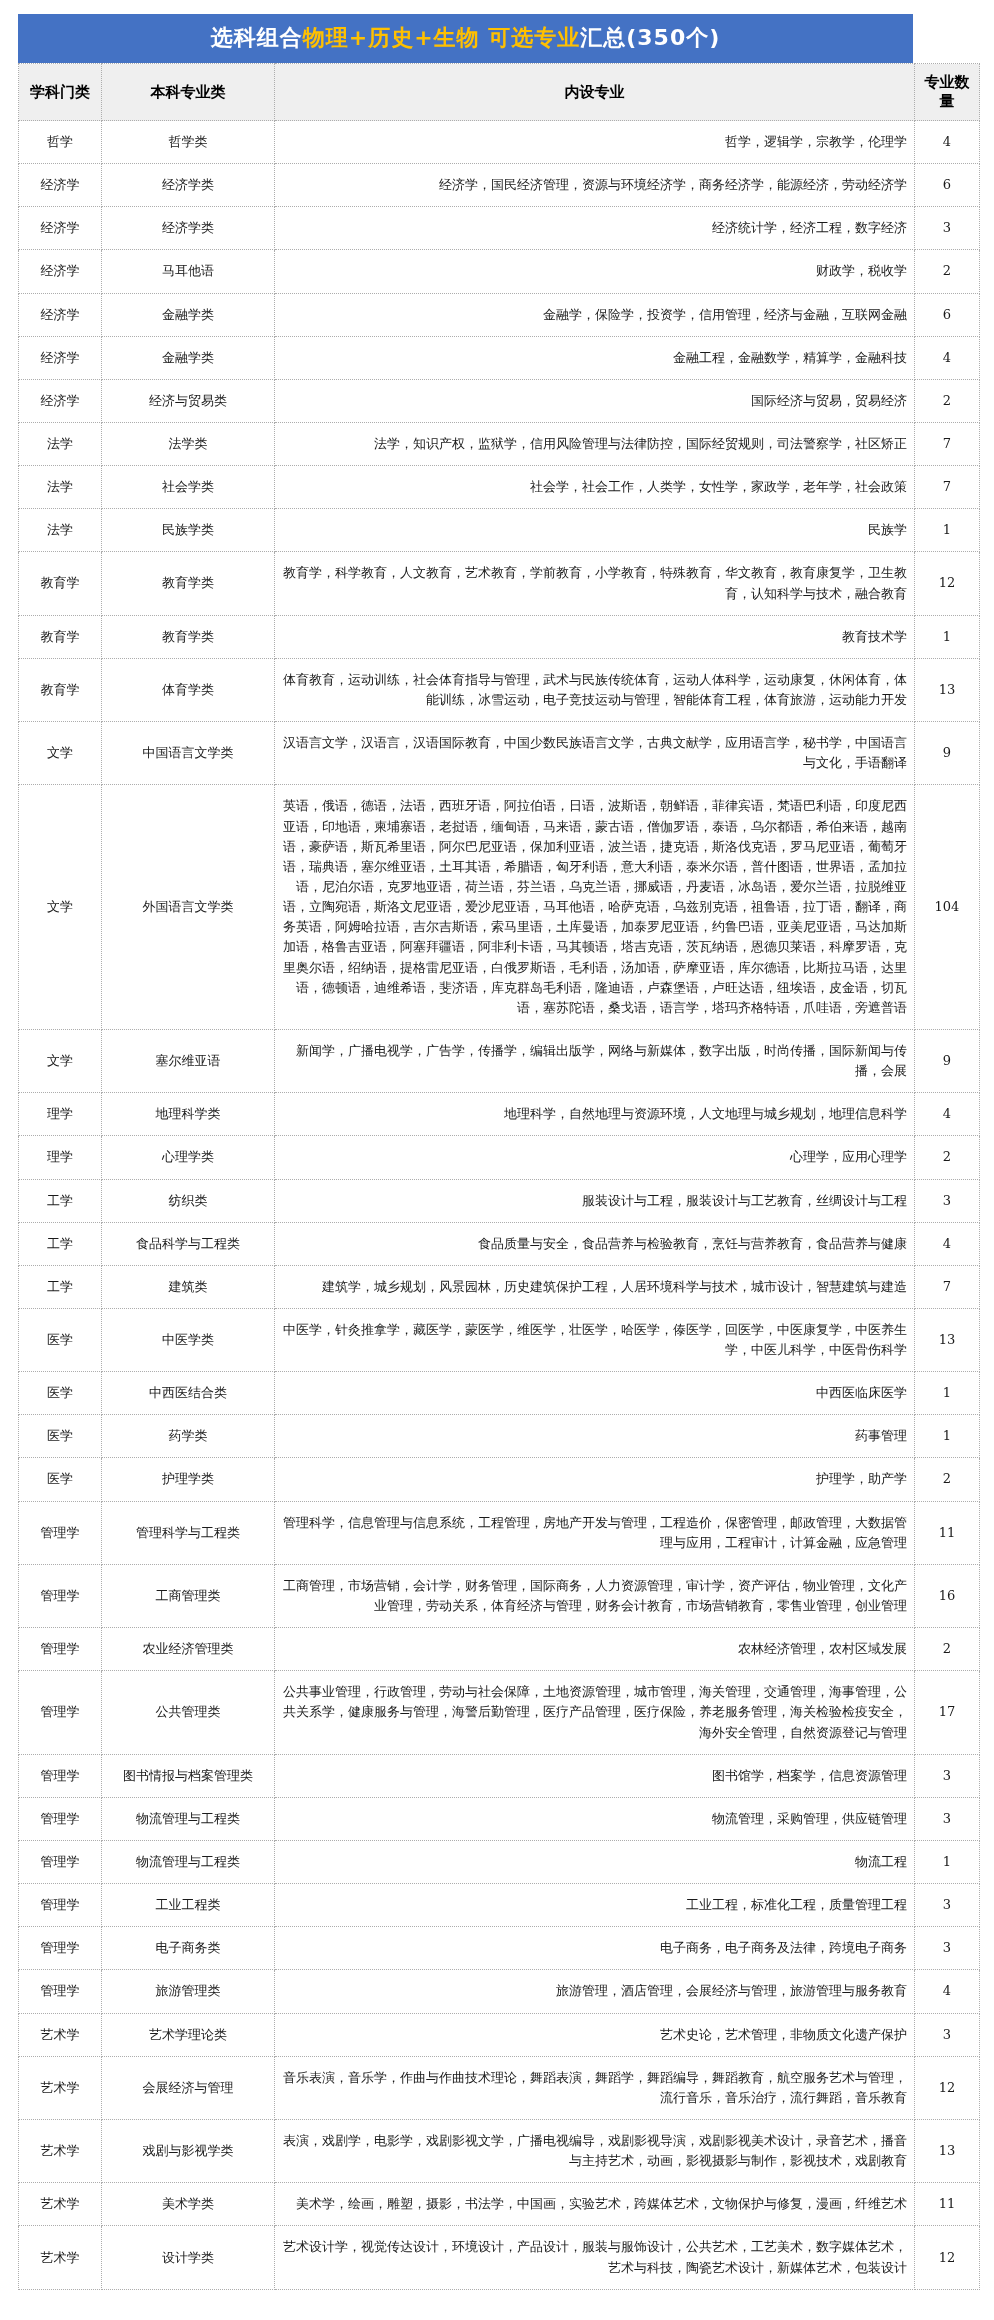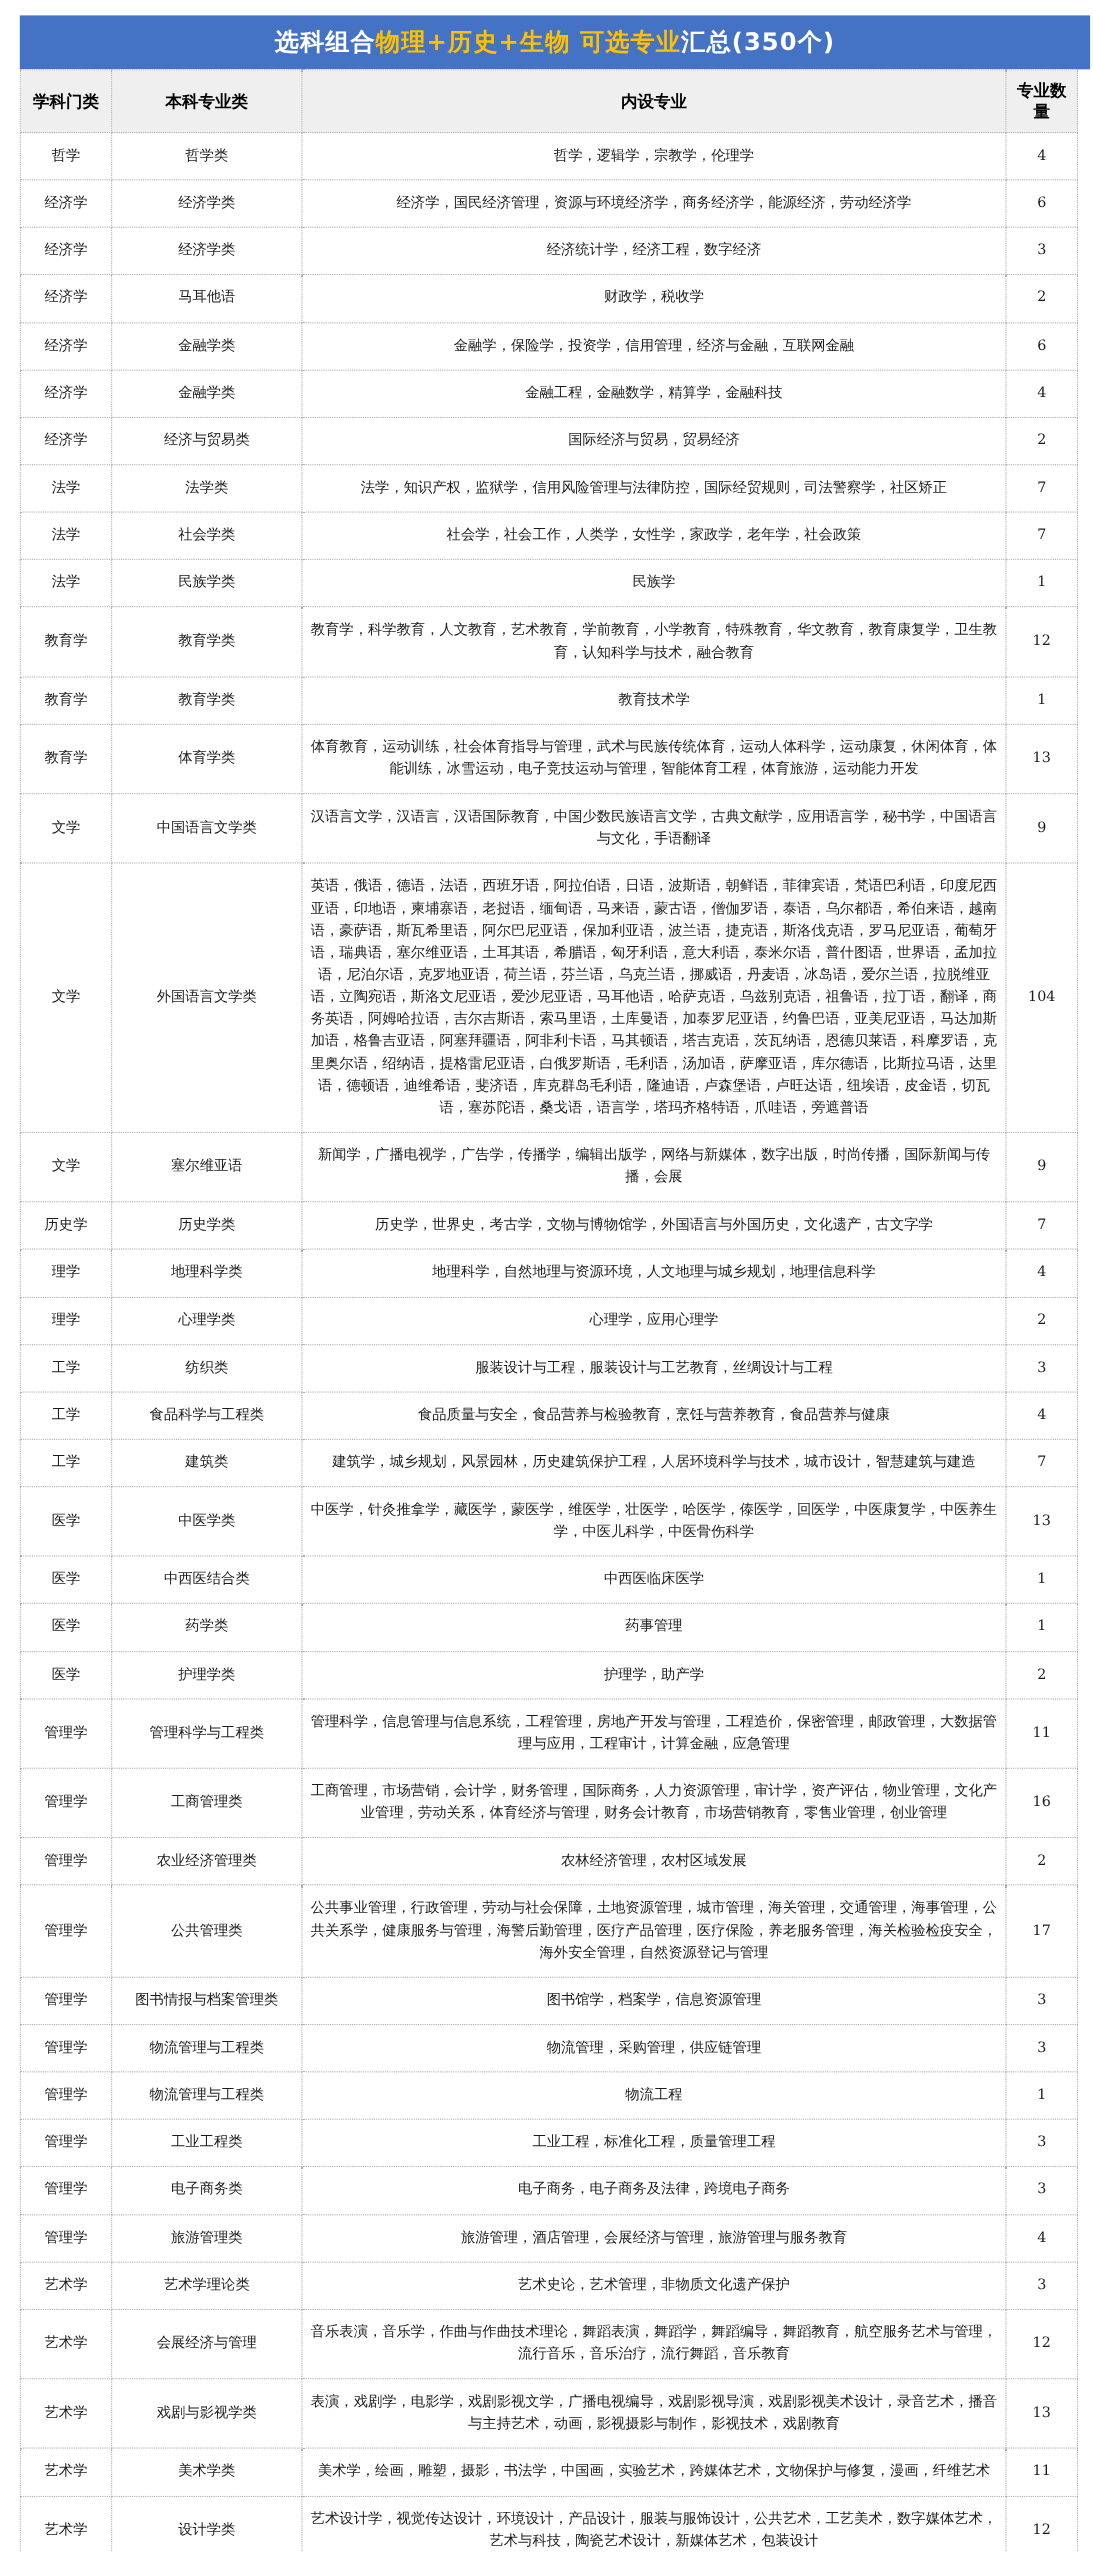--- a/index.html
+++ b/index.html
@@ -9,21 +9,21 @@
     font-family: "DejaVu Sans", "Liberation Sans", sans-serif;
     color: #1a1a1a;
   }
   .page {
     width: 994px;
     padding-top: 14px;
     box-sizing: border-box;
   }
   .title-bar {
     margin-left: 18px;
-    width: 973px;
+    width: 895px;
     box-sizing: border-box;
     background: #4472C4;
     color: #ffffff;
     text-align: center;
     font-weight: bold;
     font-size: 22px;
     letter-spacing: 1px;
     padding: 9px 0 10px 0;
   }
   .title-bar .hl { color: #FFC000; }
@@ -49,21 +49,21 @@
     text-align: center;
   }
   table.majors th.h-left { text-align: center; }
   table.majors td {
     font-family: "DejaVu Serif", "Liberation Serif", serif;
     font-size: 13px;
     line-height: 1.55;
     padding: 11px 7px;
   }
   td.c1, td.c2, td.c4 { text-align: center; }
-  td.c3 { text-align: center; margin-left: 37px; }
+  td.c3 { text-align: right; margin-left: 37px; }
   td.c4 { font-size: 14px; }
 </style>
 </head>
 <body>
 
 <div class="page">
 
   <div class="title-bar" style="background: rgb(68, 114, 196);">
     <span>选科组合</span><span class="hl" style="color: rgb(255, 192, 0);">物理+历史+生物 可选专业</span><span>汇总(350个)</span>
   </div>
@@ -174,26 +174,20 @@
     <td class="c3">英语，俄语，德语，法语，西班牙语，阿拉伯语，日语，波斯语，朝鲜语，菲律宾语，梵语巴利语，印度尼西亚语，印地语，柬埔寨语，老挝语，缅甸语，马来语，蒙古语，僧伽罗语，泰语，乌尔都语，希伯来语，越南语，豪萨语，斯瓦希里语，阿尔巴尼亚语，保加利亚语，波兰语，捷克语，斯洛伐克语，罗马尼亚语，葡萄牙语，瑞典语，塞尔维亚语，土耳其语，希腊语，匈牙利语，意大利语，泰米尔语，普什图语，世界语，孟加拉语，尼泊尔语，克罗地亚语，荷兰语，芬兰语，乌克兰语，挪威语，丹麦语，冰岛语，爱尔兰语，拉脱维亚语，立陶宛语，斯洛文尼亚语，爱沙尼亚语，马耳他语，哈萨克语，乌兹别克语，祖鲁语，拉丁语，翻译，商务英语，阿姆哈拉语，吉尔吉斯语，索马里语，土库曼语，加泰罗尼亚语，约鲁巴语，亚美尼亚语，马达加斯加语，格鲁吉亚语，阿塞拜疆语，阿非利卡语，马其顿语，塔吉克语，茨瓦纳语，恩德贝莱语，科摩罗语，克里奥尔语，绍纳语，提格雷尼亚语，白俄罗斯语，毛利语，汤加语，萨摩亚语，库尔德语，比斯拉马语，达里语，德顿语，迪维希语，斐济语，库克群岛毛利语，隆迪语，卢森堡语，卢旺达语，纽埃语，皮金语，切瓦语，塞苏陀语，桑戈语，语言学，塔玛齐格特语，爪哇语，旁遮普语</td>
     <td class="c4">104</td>
   </tr>
         <tr>
     <td class="c1">文学</td>
     <td class="c2">塞尔维亚语</td>
     <td class="c3">新闻学，广播电视学，广告学，传播学，编辑出版学，网络与新媒体，数字出版，时尚传播，国际新闻与传播，会展</td>
     <td class="c4">9</td>
   </tr>
         <tr>
-    <td class="c1">历史学</td>
-    <td class="c2">历史学类</td>
-    <td class="c3">历史学，世界史，考古学，文物与博物馆学，外国语言与外国历史，文化遗产，古文字学</td>
-    <td class="c4">7</td>
-  </tr>
-        <tr>
     <td class="c1">理学</td>
     <td class="c2">地理科学类</td>
     <td class="c3">地理科学，自然地理与资源环境，人文地理与城乡规划，地理信息科学</td>
     <td class="c4">4</td>
   </tr>
         <tr>
     <td class="c1">理学</td>
     <td class="c2">心理学类</td>
     <td class="c3">心理学，应用心理学</td>
     <td class="c4">2</td>

